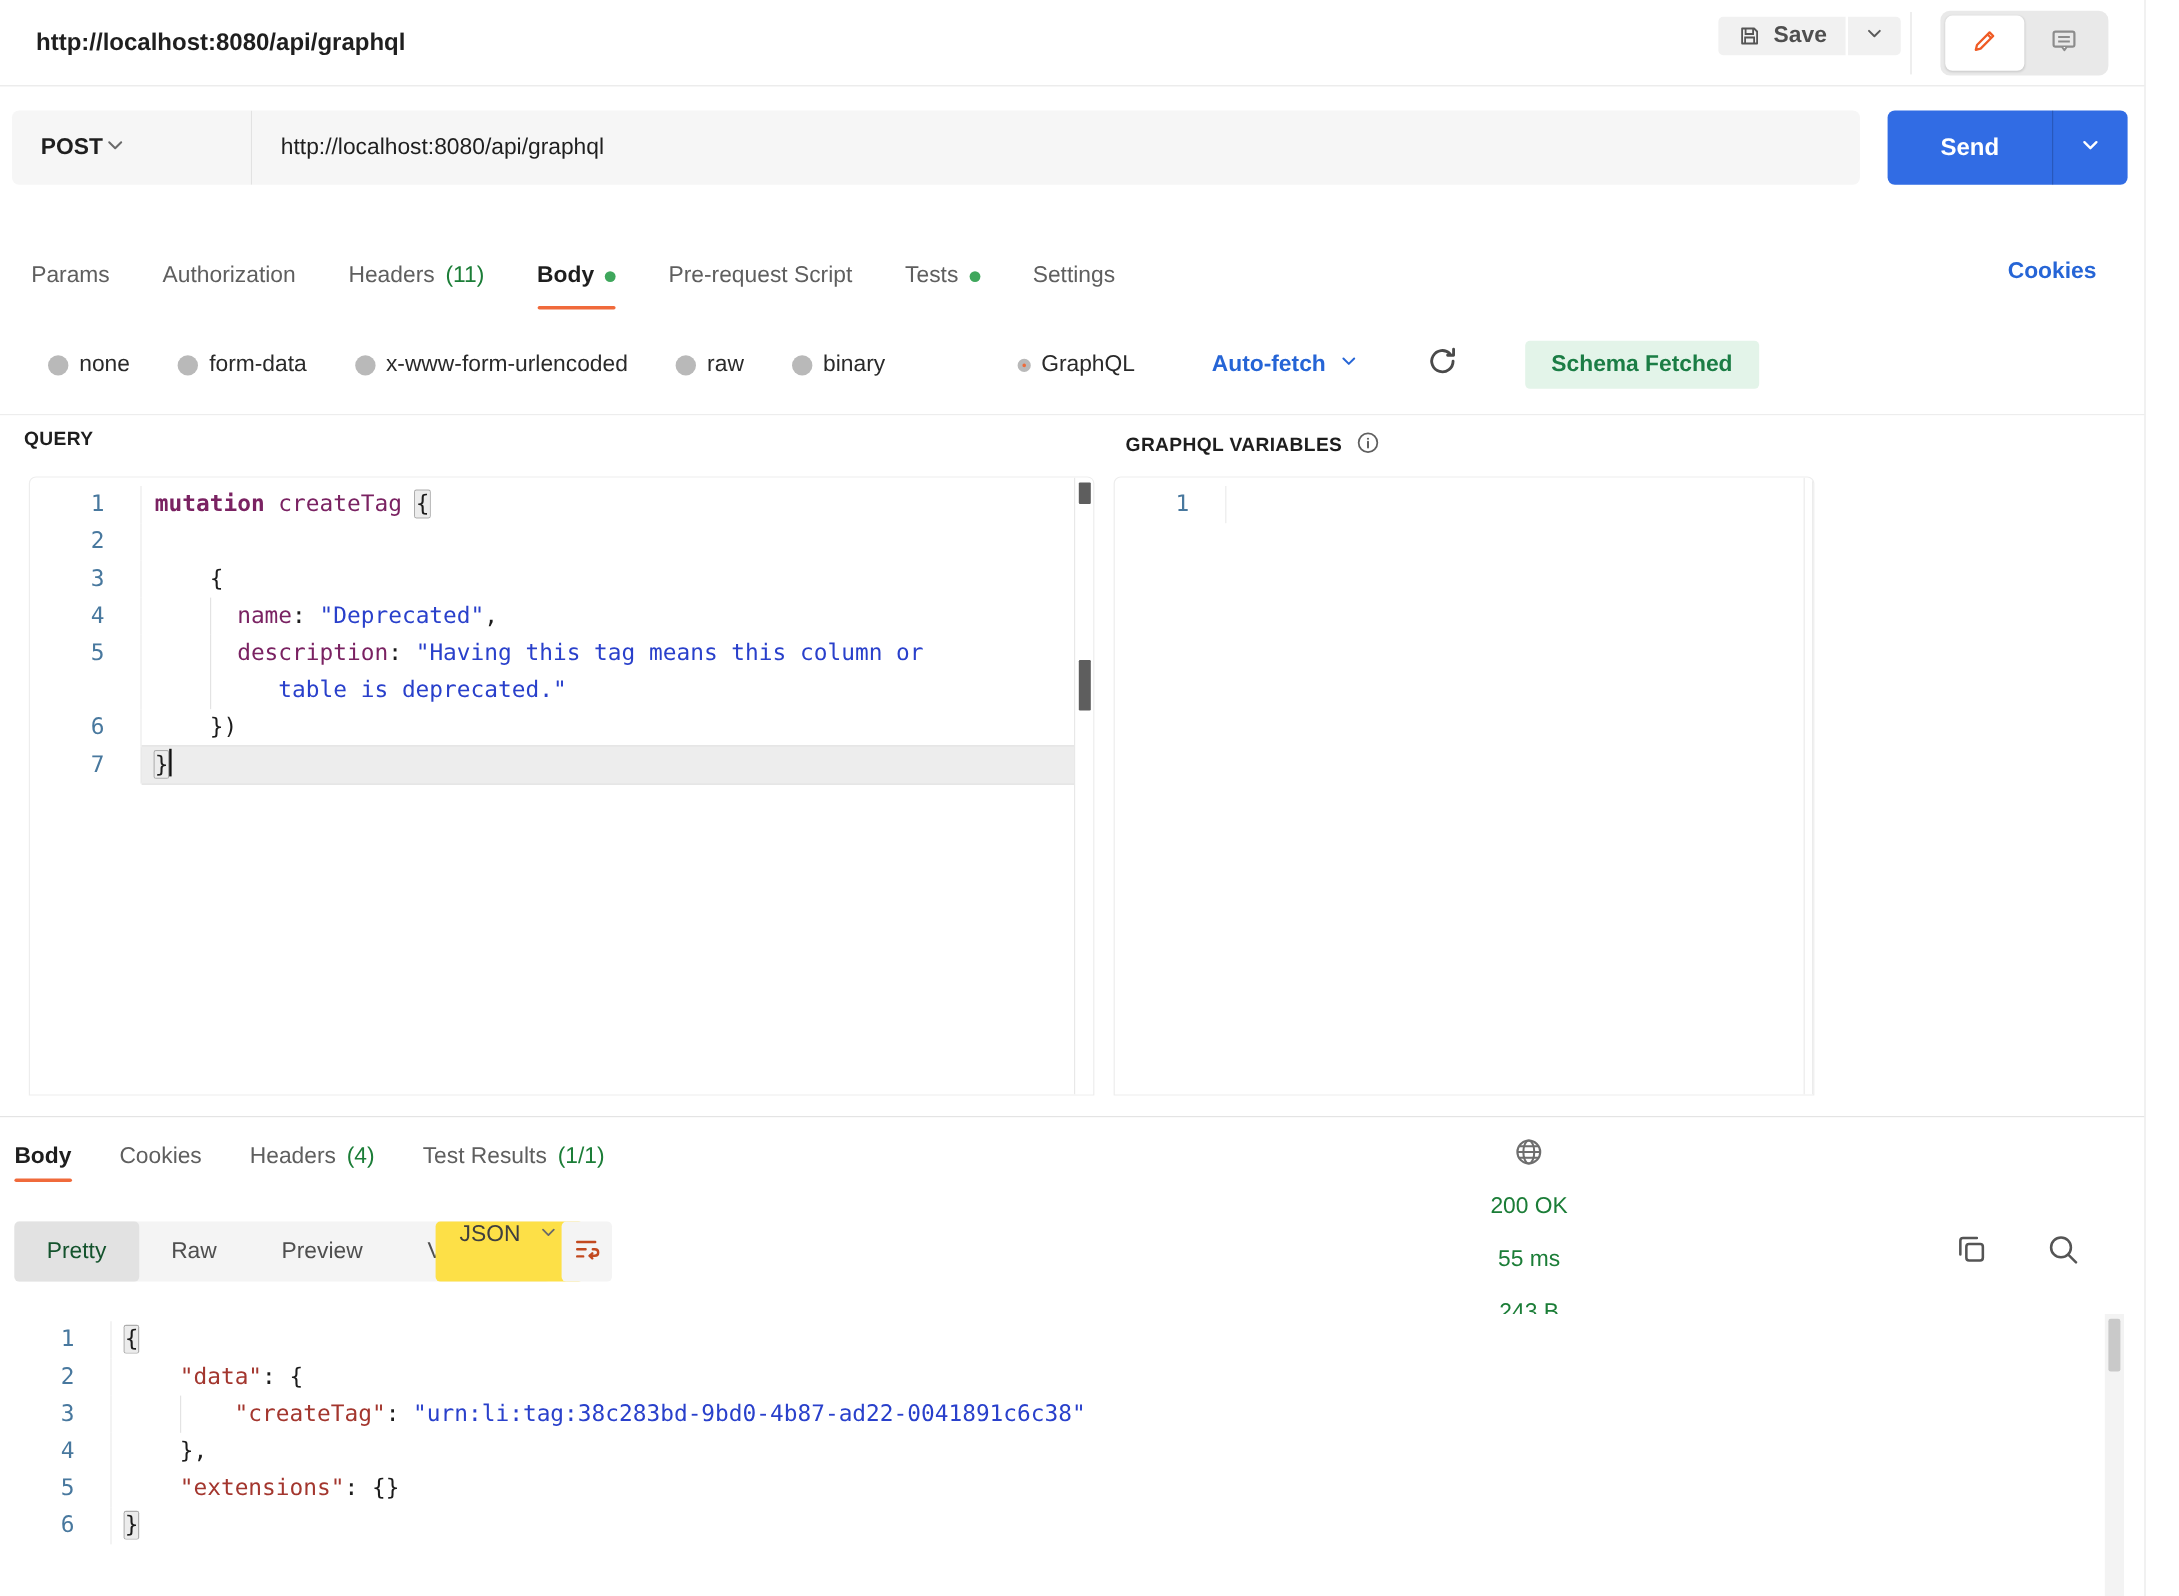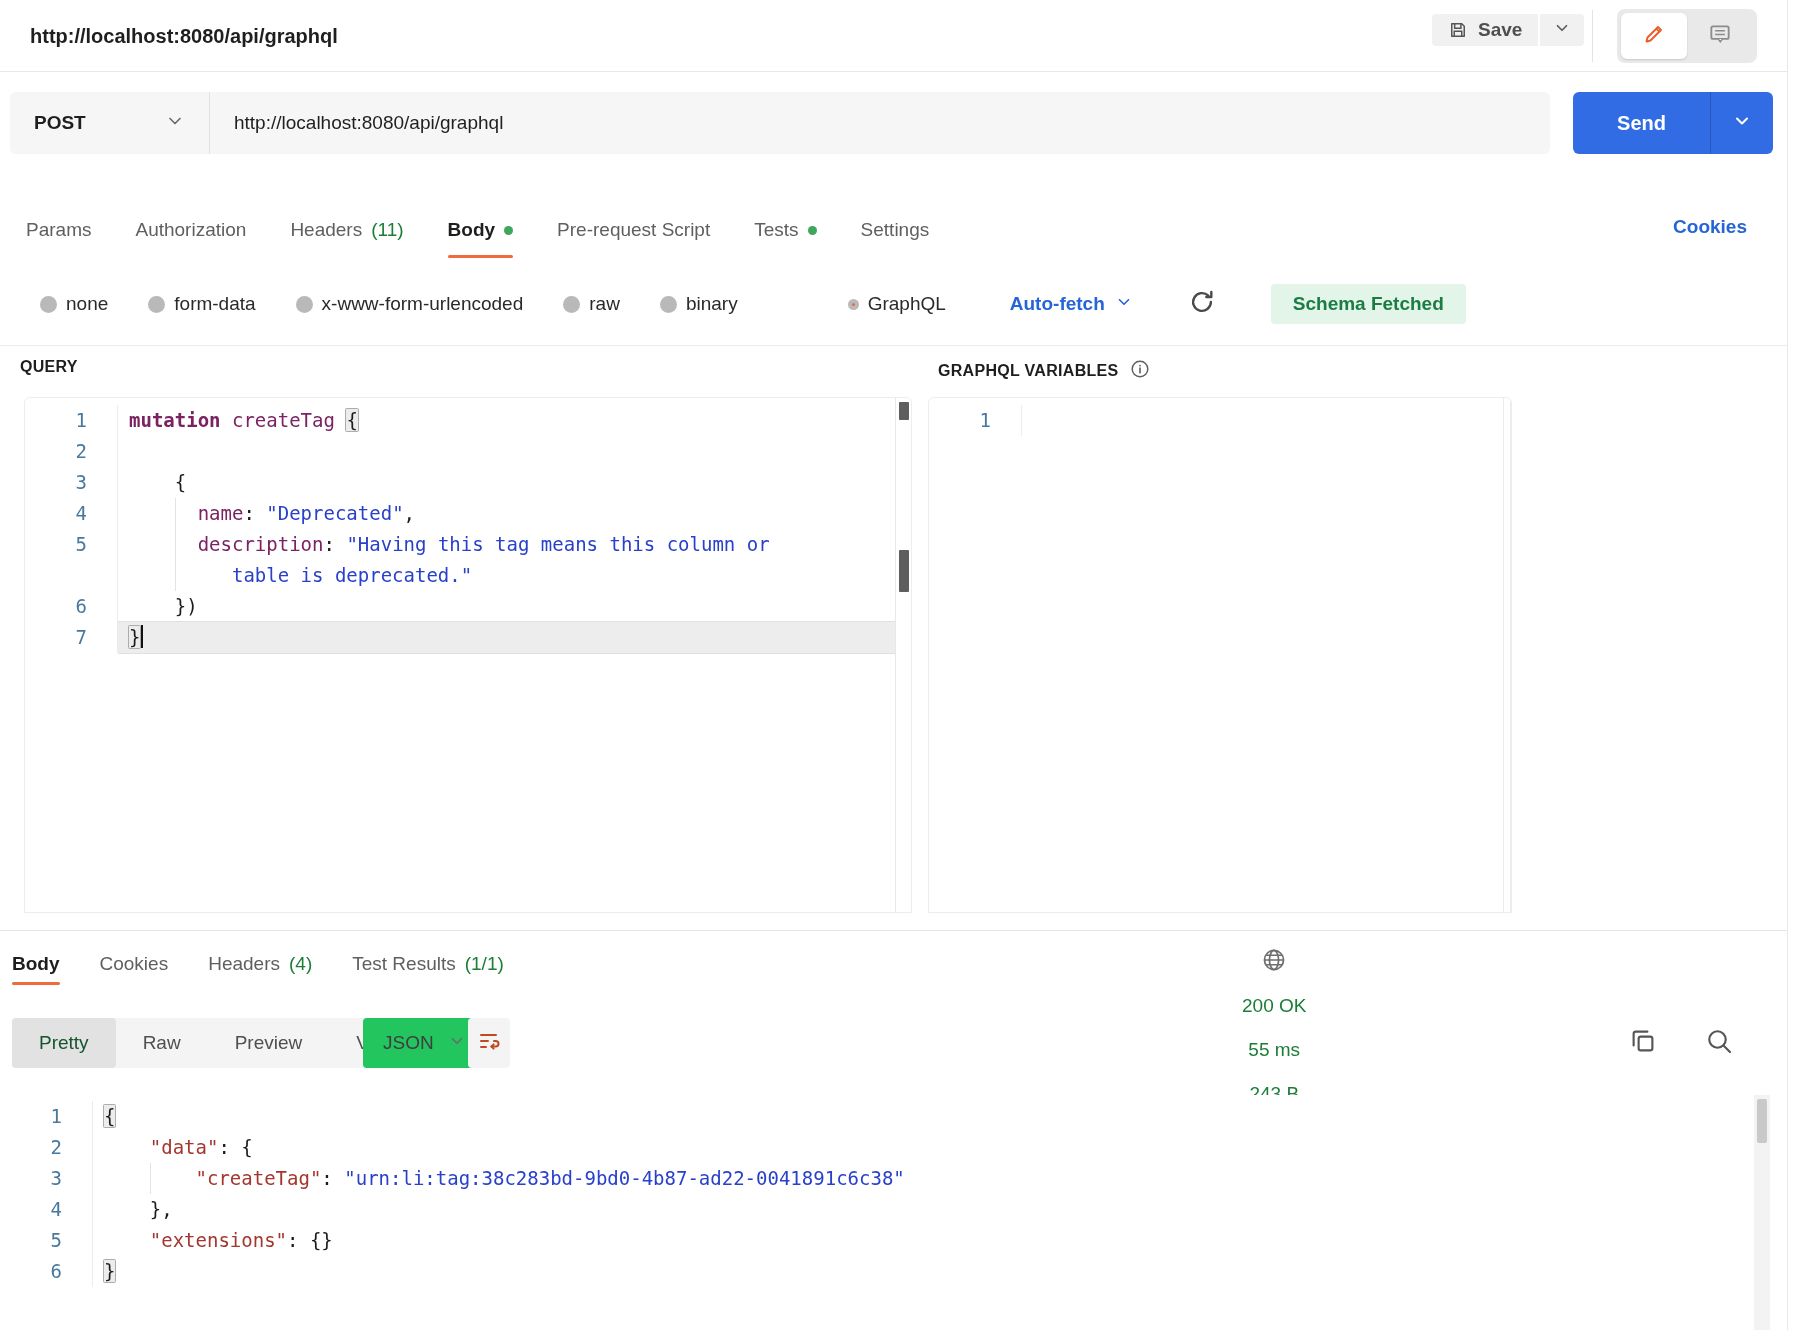--- a/index.html
+++ b/index.html
@@ -12,21 +12,21 @@
   .header-title { left:30px; top:0; height:72px; display:flex; align-items:center; font-size:20px; font-weight:700; color:#1f1f1f; }
   .save-group { left:1432px; top:14px; height:32px; display:flex; }
   .save-main { display:flex; align-items:center; gap:10px; padding:0 16px; background:#f1f1f1; border-radius:4px 0 0 4px; font-size:19px; font-weight:600; color:#4f4f4f; cursor:pointer; }
   .save-chevron { width:44px; margin-left:2px; background:#f1f1f1; border-radius:0 4px 4px 0; display:flex; align-items:center; justify-content:center; color:#5a5a5a; cursor:pointer; }
   .header-sep { left:1592px; top:10px; width:1px; height:52px; background:#e3e3e3; }
   .edit-group { left:1617px; top:9px; width:140px; height:54px; background:#e9e9e9; border-radius:8px; padding:4px; display:flex; }
   .edit-btn { flex:1; background:#fff; border-radius:6px; box-shadow:0 1px 2px rgba(0,0,0,.14); display:flex; align-items:center; justify-content:center; cursor:pointer; }
   .comment-btn { flex:1; display:flex; align-items:center; justify-content:center; cursor:pointer; }
 
   
-  .method-box { left:10px; top:92px; width:200px; height:62px; background:#f6f6f6; border-right:1px solid #e2e2e2; border-radius:6px 0 0 6px; display:flex; align-items:center; justify-content:space-between; padding:0 24px; cursor:pointer; }
+  .method-box { left:10px; top:92px; width:200px; height:62px; background:#f6f6f6; border-right:1px solid #e2e2e2; border-radius:6px 0 0 6px; display:flex; align-items:center; padding:0 24px; cursor:pointer; }
   .method-label { font-size:19px; font-weight:700; color:#1f1f1f; }
   .url-box { left:210px; top:92px; width:1340px; height:62px; background:#f6f6f6; border-radius:0 6px 6px 0; display:flex; align-items:center; padding:0 24px; font-size:19px; color:#1f1f1f; cursor:text; }
   .send-btn { left:1573px; top:92px; width:200px; height:62px; background:#316CE4; border-radius:6px; display:flex; cursor:pointer; }
   .send-label { width:137px; display:flex; align-items:center; justify-content:center; color:#fff; font-size:20px; font-weight:700; }
   .send-chevron { width:63px; border-left:1px solid rgba(0,0,0,.18); display:flex; align-items:center; justify-content:center; color:#fff; }
 
   
   .tabs-row { left:26px; top:202px; height:56px; display:flex; gap:44px; align-items:stretch; font-size:19px; color:#5f5f5f; }
   .tab { position:relative; display:flex; align-items:center; gap:9px; cursor:pointer; }
   .tab.active { color:#1e1e1e; font-weight:600; }
@@ -77,21 +77,21 @@
   .divider2 { left:0; top:930px; width:1787px; height:1px; background:#e4e4e4; }
 
   
   .resp-tabs { left:12px; top:943px; height:42px; display:flex; gap:40px; font-size:19px; color:#5f5f5f; }
   .resp-meta { top:947px; left:1190px; display:flex; align-items:center; gap:22px; font-size:19px; color:#1B7D37;flex-direction:column; }
   .meta-sep { width:1px; height:32px; background:#e5e5e5; margin:0 4px; }
   .save-response { display:flex; align-items:center; gap:10px; color:#2665D6; font-weight:700; cursor:pointer; }
   .resp-toolbar-seg { left:12px; top:1018px; height:50px; background:#f4f4f4; border-radius:4px; display:flex; font-size:19px; color:#4f4f4f; }
   .seg { padding:0 27px; display:flex; align-items:center; cursor:pointer; border-radius:4px; }
   .seg.active { background:#e2e2e2; color:#14532d; }
-  .json-pill { left:363px; top:1018px; height:50px; background:#22c55e; border-radius:4px; display:flex; align-items:center; gap:14px; padding:0 20px; font-size:19px; color:#3f3f3f; cursor:pointer; }
+  .json-pill { left:363px; top:1018px; height:50px; background:#fde047; border-radius:4px; display:flex; align-items:flex-start; gap:14px; padding:0 20px; font-size:19px; color:#3f3f3f; cursor:pointer; }
   .wrap-pill { left:468px; top:1018px; width:42px; height:50px; background:#f4f4f4; border-radius:4px; display:flex; align-items:center; justify-content:center; cursor:pointer; }
   .icon-btn { cursor:pointer; display:flex; }
   .copy-btn { left:1628px; top:1026px; }
   .search-btn { left:1704px; top:1026px; }
   .resp-scrollbar { left:1754px; top:1095px; width:16px; height:235px; background:#f3f3f3; }
   .r-thumb { position:absolute; left:3px; top:4px; width:10px; height:44px; background:#c9c9c9; border-radius:2px; }
 
   .right-divider { left:1787px; top:0; width:1px; height:1330px; background:#e8e8e8; }
 </style>
 </head>

